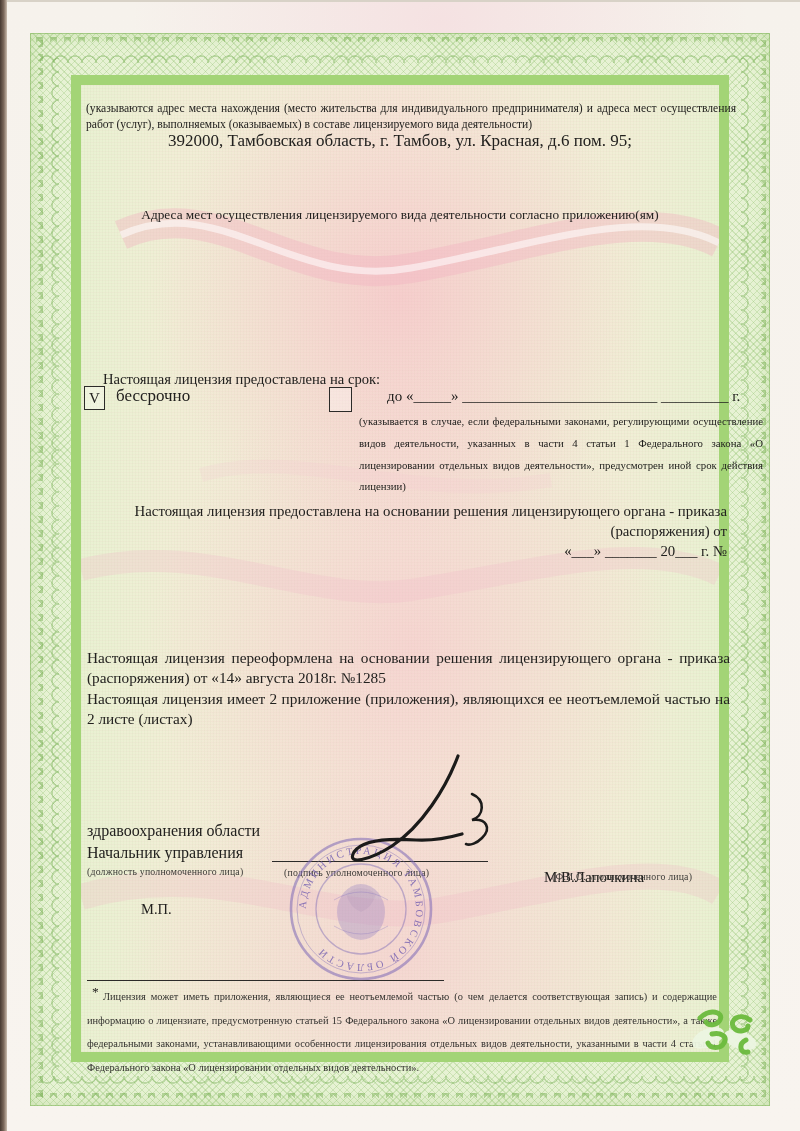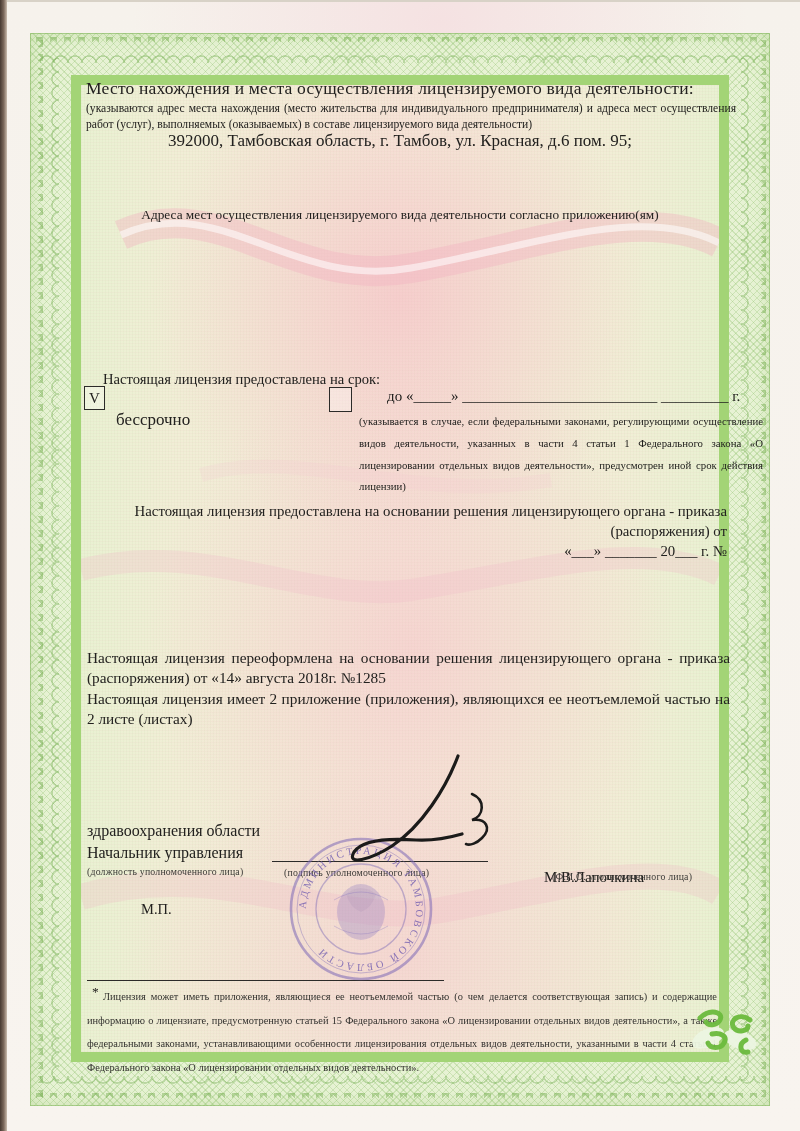--- a/index.html
+++ b/index.html
@@ -72,30 +72,29 @@
   <div class="content"></div>
 
   <svg class="ribbons" width="638" height="967" viewBox="0 0 638 967">
     <path d="M40,150 C140,105 210,205 330,183 C450,162 560,118 638,158" stroke="#f2afc0" stroke-width="30" fill="none" opacity=".38"></path>
     <path d="M40,150 C140,105 210,205 330,183 C450,162 560,118 638,158" stroke="#ffffff" stroke-width="7" fill="none" opacity=".55"></path>
     <path d="M0,485 C120,452 230,520 330,505 C450,487 560,452 638,490" stroke="#f2bac9" stroke-width="22" fill="none" opacity=".28"></path>
     <path d="M0,812 C140,770 250,845 360,825 C480,803 580,772 638,808" stroke="#f0b7c6" stroke-width="26" fill="none" opacity=".26"></path>
     <path d="M120,390 C220,360 330,420 470,395" stroke="#f4c6d2" stroke-width="14" fill="none" opacity=".2"></path>
   </svg>
 
-  <div class="abs" style="left:86px;top:78px;width:642px;font-size:17.5px;letter-spacing:.2px;">Место  нахождения и места осуществления лицензируемого вида деятельности:</div>
   <div class="abs jt" style="left:86px;top:101px;width:650px;font-size:11.6px;line-height:16px;">(указываются адрес места нахождения (место жительства для индивидуального предпринимателя) и адреса мест осуществления работ (услуг), выполняемых (оказываемых) в составе лицензируемого вида деятельности)</div>
   <div class="abs ctr" style="left:81px;top:131px;width:638px;font-size:17px;">392000, Тамбовская область, г. Тамбов, ул. Красная, д.6 пом. 95;</div>
   <div class="abs ctr" style="left:81px;top:167px;width:638px;font-size:13.3px;margin-top:40px;">Адреса мест осуществления лицензируемого вида деятельности согласно приложению(ям)</div>
 
   <div class="abs" style="left:103px;top:371px;font-size:14.6px;">Настоящая лицензия предоставлена на срок:</div>
   <div class="cbx" style="left:84px;top:386px;width:21px;height:24px;">
     <span>V</span>
   </div>
-  <div class="abs" style="left:116px;top:386px;font-size:17px;margin-top:24px;">бессрочно</div>
+  <div class="abs" style="left:116px;top:386px;font-size:17px;">бессрочно</div>
   <div class="cbx" style="left:329px;top:387px;width:23px;height:25px;"></div>
   <div class="abs" style="left:359px;top:388px;font-size:15px;margin-left:28px;">до «_____» __________________________ _________ г.</div>
   <div class="abs jt" style="left:359px;top:411px;width:404px;font-size:10.8px;line-height:21.8px;">(указывается в случае, если федеральными законами, регулирующими осуществление видов деятельности, указанных в части 4 статьи 1 Федерального закона «О лицензировании отдельных видов деятельности», предусмотрен иной срок действия лицензии)</div>
 
   <div class="abs" style="left:87px;top:501px;width:640px;font-size:14.8px;line-height:20px;text-align:right;">
     <div>Настоящая лицензия предоставлена на основании решения лицензирующего органа - приказа (распоряжения) от</div>
     <div>«___» _______ 20___ г. №</div>
   </div>
 
   <div class="abs jt" style="left:87px;top:648px;width:643px;font-size:15.3px;line-height:20.3px;">

